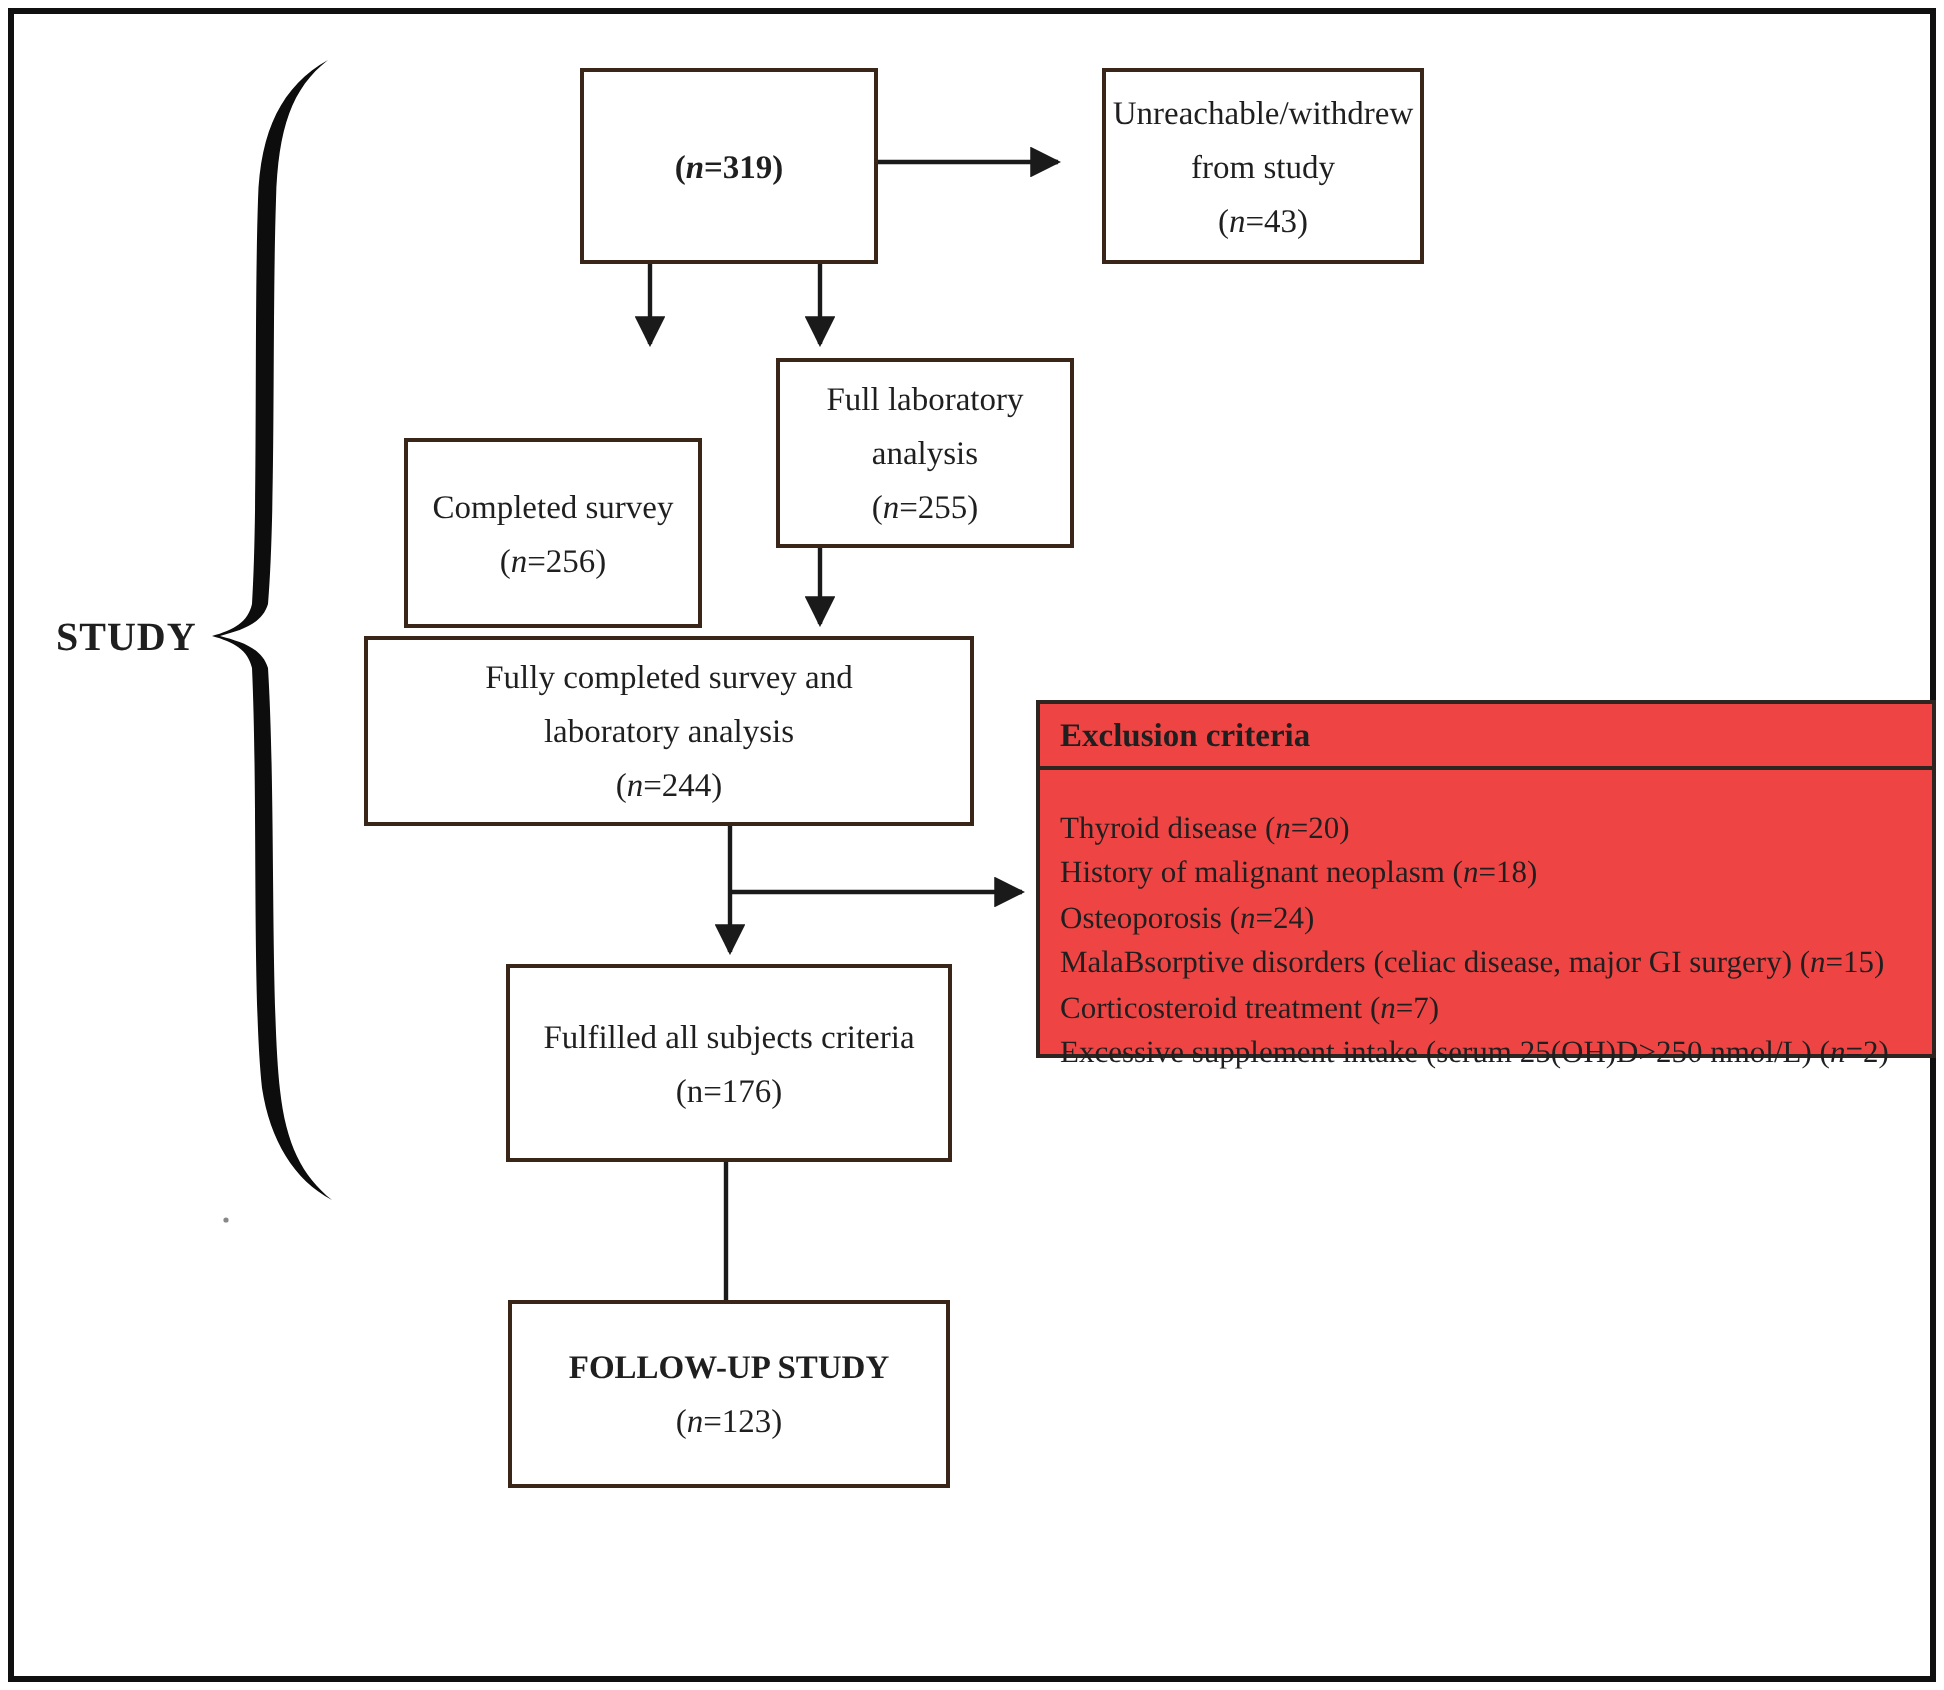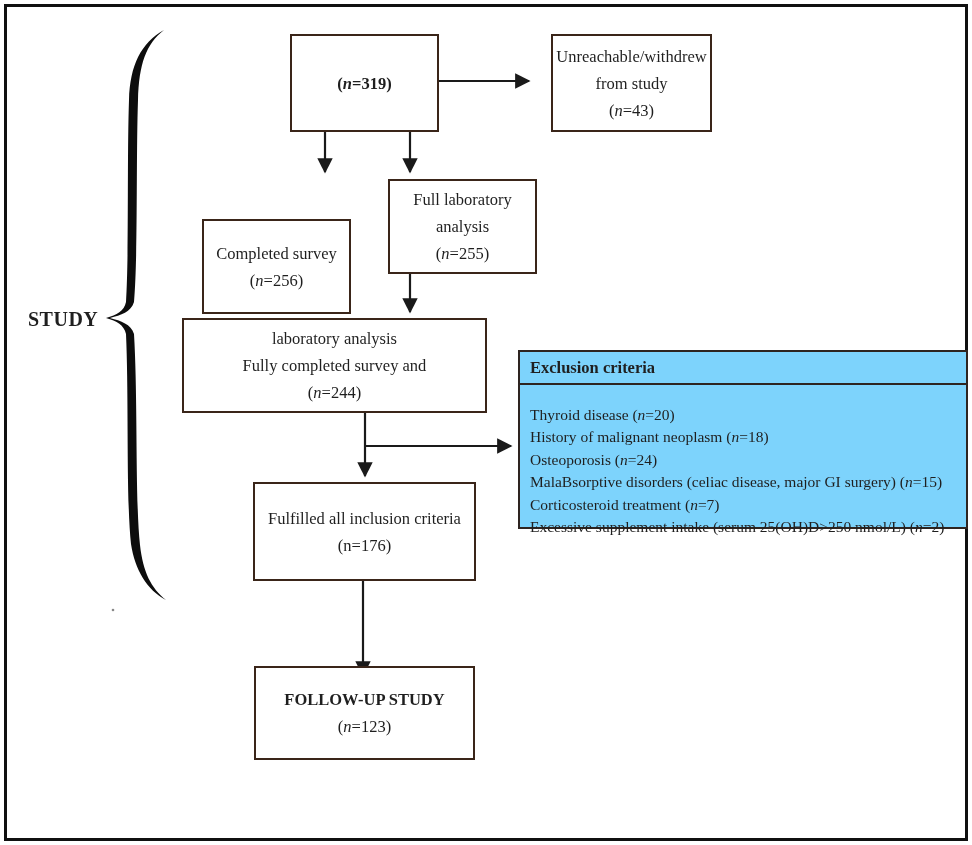--- a/index.html
+++ b/index.html
@@ -22,25 +22,25 @@
   .seclabel{position:absolute;font-weight:bold;white-space:nowrap;}
   #label-study{left:28px;top:308px;font-size:20px;letter-spacing:.5px;}
   #label-followup{left:22px;top:697px;font-size:26px;}
 
   #box-recruited{left:290px;top:34px;width:145px;height:94px;font-weight:bold;}
   #box-unreachable{left:535px;top:34px;width:157px;height:94px;margin-left:16px;}
   #box-completed{left:202px;top:179px;width:145px;height:91px;margin-top:40px;}
   #box-fulllab{left:388px;top:179px;width:145px;height:91px;}
   #box-fullycompleted{left:182px;top:318px;width:301px;height:91px;}
   #box-fulfilled{left:253px;top:482px;width:219px;height:95px;}
-  #box-followup{left:254px;top:666px;width:217px;height:90px;align-items:center;}
+  #box-followup{left:254px;top:650px;width:217px;height:90px;align-items:center;}
 
   #box-exclusion{
     position:absolute;left:518px;top:350px;width:446px;height:175px;
-    background:#7dd3fc;border:2px solid var(--excl_border,#2e2420);
+    background:#ef4444;border:2px solid var(--excl_border,#2e2420);
     display:flex;flex-direction:column;
   }
   .excl-title{
     font-weight:bold;font-size:16.5px;line-height:20px;
     padding:6px 10px 5px;border-bottom:2px solid var(--excl_border,#2e2420);
   }
   .excl-items{padding:19px 10px 0;}
   .excl-item{font-size:15.5px;line-height:22.4px;white-space:nowrap;}
   i{font-style:italic;}
 </style>
@@ -93,39 +93,39 @@
     <div>(<i>n</i>=256)</div>
   </div>
 
   <div class="fbox" id="box-fulllab">
     <div>Full laboratory</div>
     <div>analysis</div>
     <div>(<i>n</i>=255)</div>
   </div>
 
   <div class="fbox" id="box-fullycompleted">
+    <div>Fully completed survey and</div>
     <div>laboratory analysis</div>
-    <div>Fully completed survey and</div>
     <div>(<i>n</i>=244)</div>
   </div>
 
   <div id="box-exclusion">
     <div class="excl-title">Exclusion criteria</div>
     <div class="excl-items">
       <div class="excl-item">Thyroid disease (<i>n</i>=20)</div>
       <div class="excl-item">History of malignant neoplasm (<i>n</i>=18)</div>
       <div class="excl-item">Osteoporosis (<i>n</i>=24)</div>
       <div class="excl-item">MalaBsorptive disorders (celiac disease, major GI surgery) (<i>n</i>=15)</div>
       <div class="excl-item">Corticosteroid treatment (<i>n</i>=7)</div>
       <div class="excl-item">Excessive supplement intake (serum 25(OH)D&gt;250 nmol/L) (<i>n</i>=2)</div>
     </div>
   </div>
 
   <div class="fbox" id="box-fulfilled">
-    <div>Fulfilled all inclusion criteria</div>
+    <div>Fulfilled all subjects criteria</div>
     <div>(n=176)</div>
   </div>
 
   <div class="fbox" id="box-followup">
     <div class="bold">FOLLOW-UP STUDY</div>
     <div>(<i>n</i>=123)</div>
   </div>
 
 </div>
 

